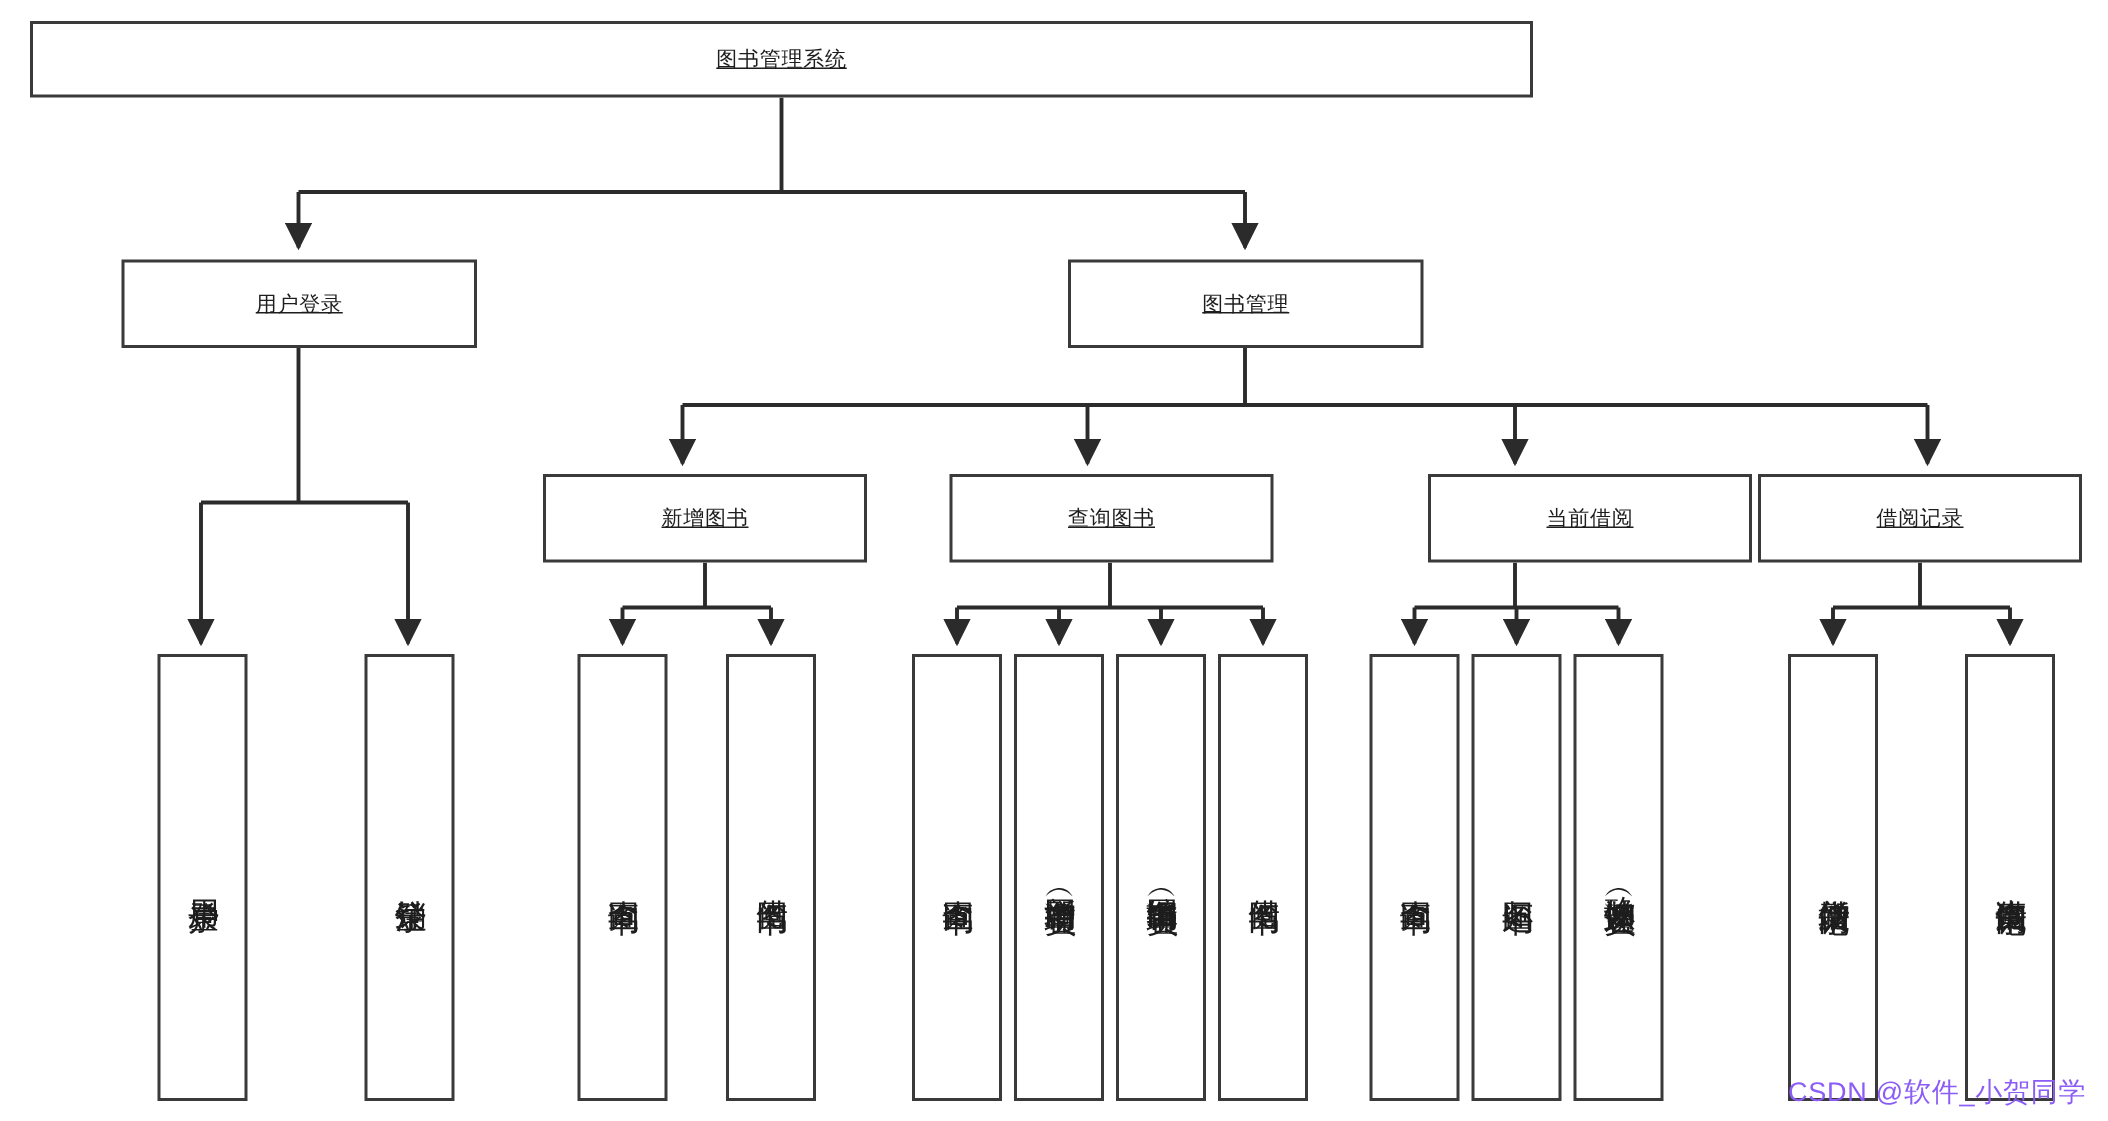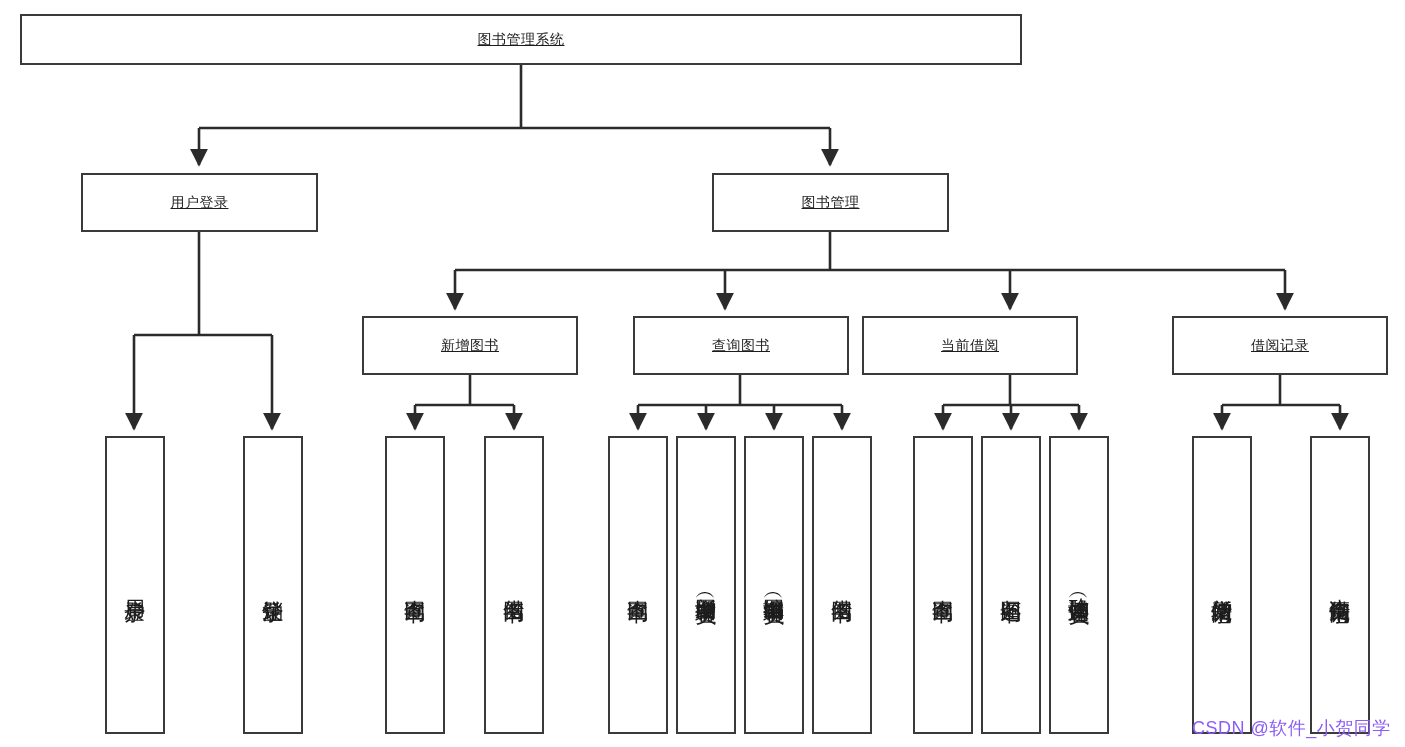--- a/index.html
+++ b/index.html
@@ -125,21 +125,21 @@
   <div class="node horiz" style="left:712px; top:173px; width:237px; height:59px;">
     <span>图书管理</span>
   </div>
 
   <div class="node horiz" style="left:362px; top:316px; width:216px; height:59px;">
     <span>新增图书</span>
   </div>
   <div class="node horiz" style="left:633px; top:316px; width:216px; height:59px;">
     <span>查询图书</span>
   </div>
-  <div class="node horiz" style="left:862px; top:316px; width:216px; height:59px;">
+  <div class="node horiz" style="left:952px; top:316px; width:216px; height:59px;">
     <span>当前借阅</span>
   </div>
   <div class="node horiz" style="left:1172px; top:316px; width:216px; height:59px;text-align:center;">
     <span>借阅记录</span>
   </div>
 
   <div class="node vert" style="left:105px; top:436px; width:60px; height:298px;">
     <span class="vlabel">用户登录</span>
   </div>
   <div class="node vert" style="left:243px; top:436px; width:60px; height:298px;">

